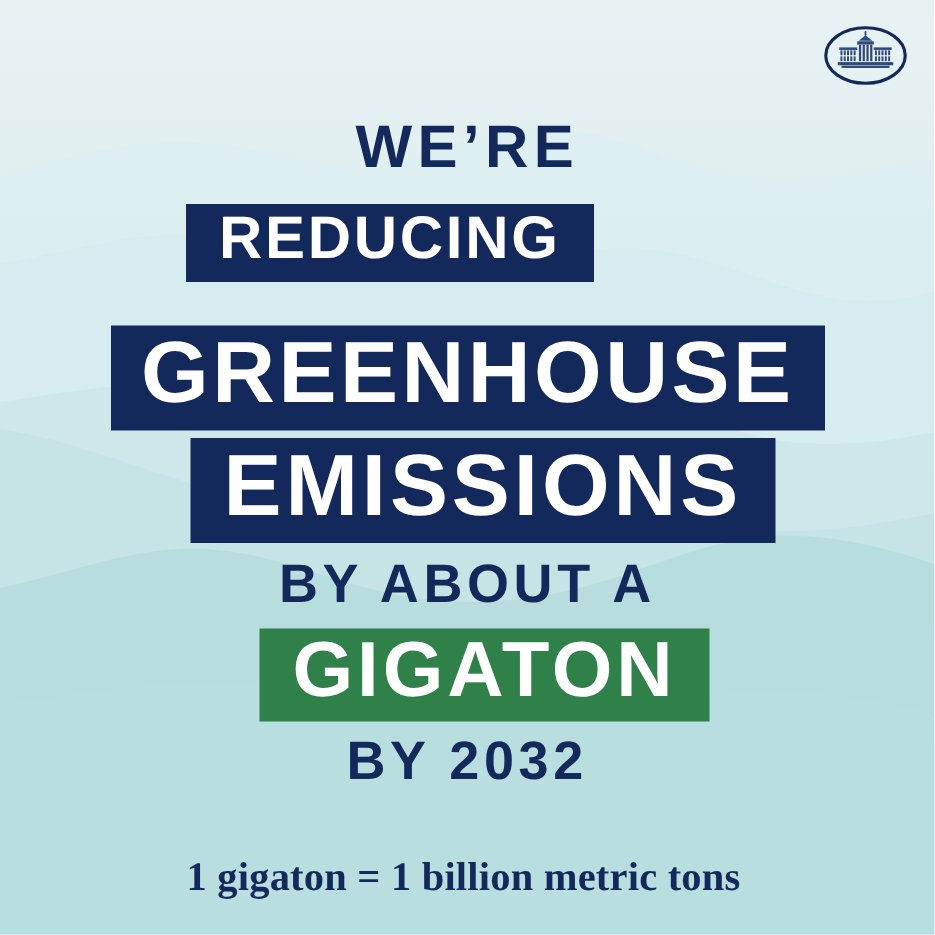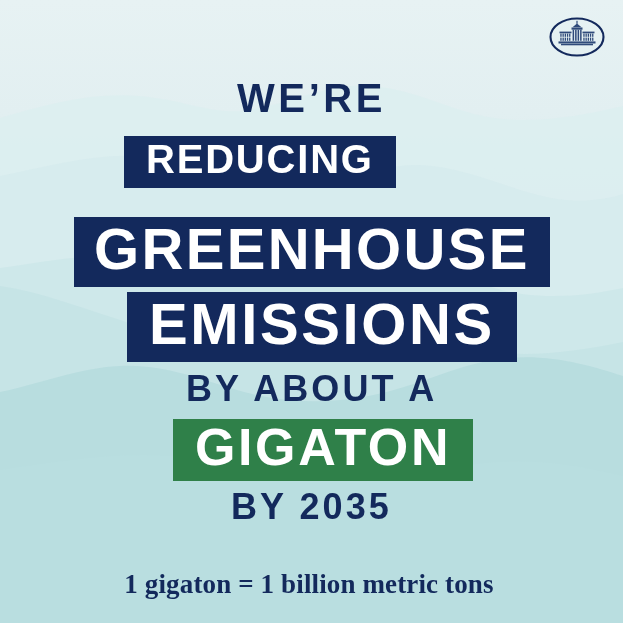--- a/index.html
+++ b/index.html
@@ -227,19 +227,19 @@
     <div class="line boxed navybox l-reducing" style="left: 124px;">REDUCING</div>
 
     <div class="line boxed navybox l-greenhouse" style="left: 74px;">GREENHOUSE</div>
 
     <div class="line boxed navybox l-emissions" style="left: 127px;">EMISSIONS</div>
 
     <div class="line plain l-byabout" style="left: 186px;">BY ABOUT A</div>
 
     <div class="line boxed greenbox l-gigaton" style="left: 173px;">GIGATON</div>
 
-    <div class="line plain l-by2030" style="left: 231px;">BY 2035</div>
+    <div class="line plain l-by2030" style="left: 231px;">BY 2032</div>
 
   </div>
 
   <div class="footnote">1 gigaton = 1 billion metric tons</div>
 
 </div>
 
 </body></html>

